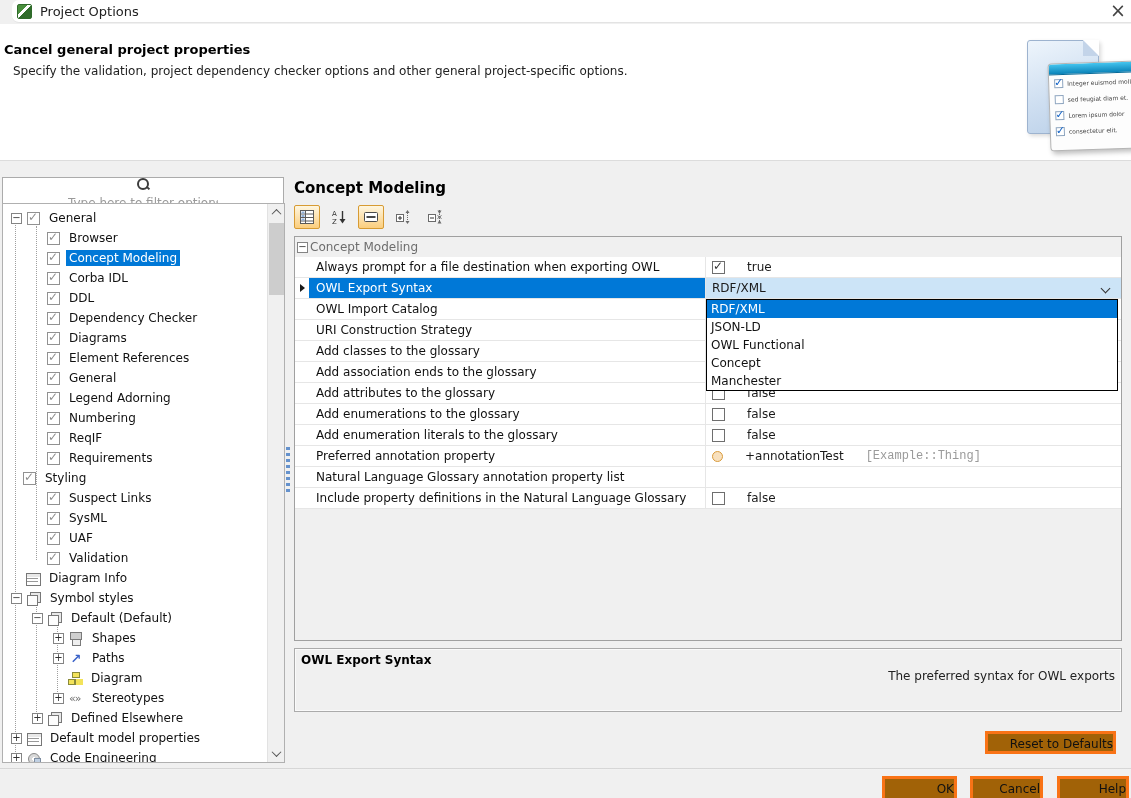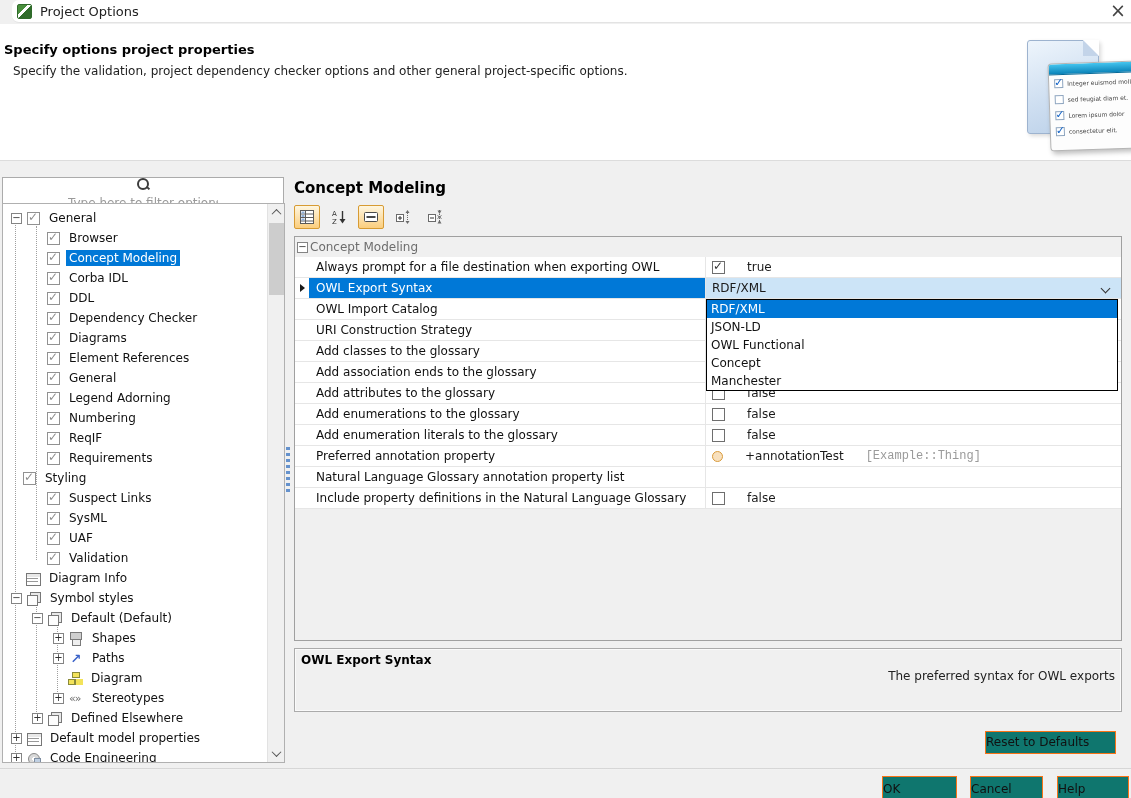--- a/index.html
+++ b/index.html
@@ -105,40 +105,40 @@
   .ann-circle { width:11px; height:11px; border-radius:50%; background:#f8e0bd; border:1px solid #d99b3c; flex:0 0 auto; }
   .ann-suffix { color:#9a9a9a;font-family:Liberation Mono, monospace; }
   .dropdown { position:absolute; left:411px; top:62px; width:412px; background:#fff; border:1px solid #000; z-index:10; }
   .dd-item { height:18px; line-height:18px; padding-left:4px; color:#111; }
   .dd-item.selected { background:#0078d7; color:#fff; }
   
   .descbox { position:absolute; left:294px; top:648px; width:828px; height:64px; background:#f0f0f0;
              border:1px solid #ababab; box-shadow:inset 0 0 0 1px #fafafa; padding:4px 6px; }
   .desc-title { font-weight:bold; color:#000; }
   .desc-text { color:#222; margin-top:2px;text-align:right; }
-  .btn { position:absolute; height:23px; background:#0f766e; border:1px solid #f97316;
-         font:12px "DejaVu Sans",sans-serif; color:#111; text-align:left; line-height:21px; }
+  .btn { position:absolute; height:23px; background:#a16207; border:3px solid #f97316;
+         font:12px "DejaVu Sans",sans-serif; color:#111; text-align:right; line-height:21px; }
   .btn-reset { left:985px; top:731px; width:131px; }
   .bottom-sep { position:absolute; left:0; top:768px; width:1131px; height:2px;
                 background:linear-gradient(#c9c9c9,#ffffff); }
   .btn-ok { left:882px; top:776px; width:75px; height:26px; }
   .btn-cancel { left:970px; top:776px; width:73px; height:26px; }
   .btn-help { left:1057px; top:776px; width:72px; height:26px; }
 </style>
 </head>
 <body>
 
 <div class="titlebar">
   <span class="app-icon"></span>
   <span class="title-text">Project Options</span>
   <span class="close-x">×</span>
 </div>
 
 <div class="header">
-  <div class="header-title">Specify options project properties</div>
+  <div class="header-title">Cancel general project properties</div>
   <div class="header-sub">Specify the validation, project dependency checker options and other general project-specific options.</div>
   <div class="hg">
     <div class="hg-page"></div>
     <div class="hg-card">
       <div class="hg-card-header"></div>
       <div id="hg-items">
           <div class="hg-item">
             <span class="hg-box checked"></span>
             <span class="hg-label">Integer euismod mollis</span>
           </div>

